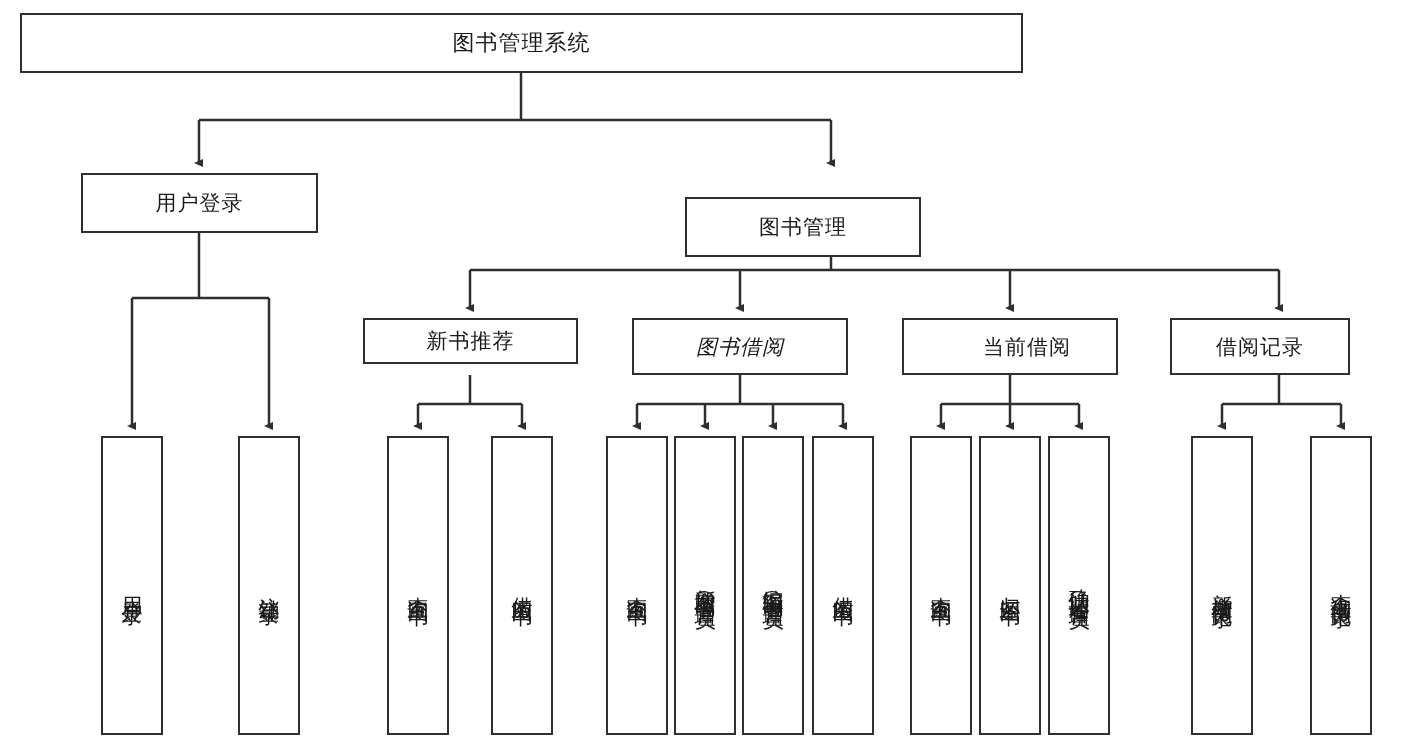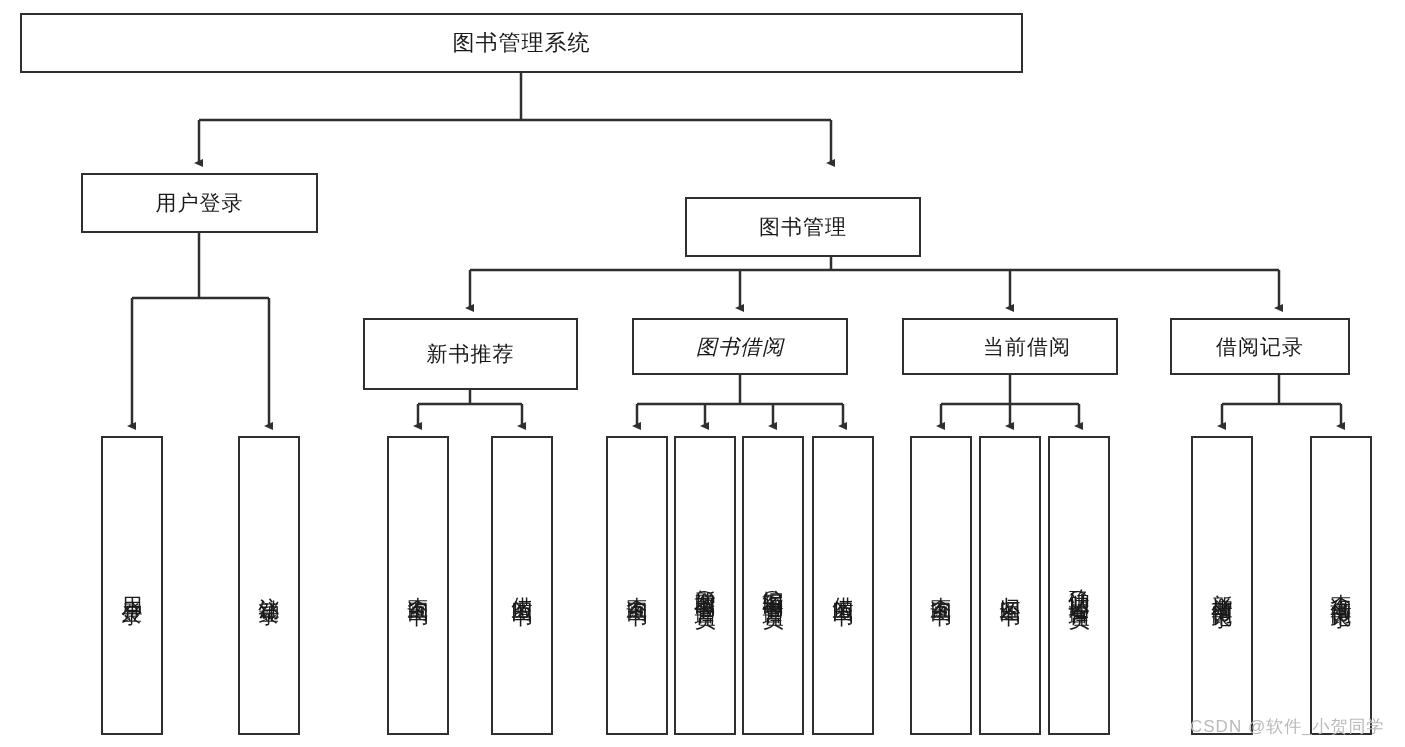--- a/index.html
+++ b/index.html
@@ -124,21 +124,21 @@
       <path d="M1341,404 L1341,426" marker-end="url(#arrow)"></path>
     </g>
   </svg>
 
   <div class="node h root" style="left:20px; top:13px; width:1003px; height:60px;">图书管理系统</div>
 
   <div class="node h" style="left:81px; top:173px; width:237px; height:60px;">用户登录</div>
 
   <div class="node h" style="left:685px; top:173px; width:236px; height:60px;margin-top:24px;">图书管理</div>
 
-  <div class="node h" style="left:363px; top:318px; width:215px; height:72px;">新书推荐</div>
+  <div class="node h" style="left:363px; top:318px; width:215px; height:46px;">新书推荐</div>
 
   <div class="node h" style="left:632px; top:318px; width:216px; height:57px;font-style:italic;">图书借阅</div>
 
   <div class="node h" style="left:902px; top:318px; width:216px; height:57px;padding-left:34px;">当前借阅</div>
 
   <div class="node h" style="left:1170px; top:318px; width:180px; height:57px;">借阅记录</div>
 
   <div class="node v" style="left:101px; top:436px; width:62px; height:299px;">
     <span class="vtext">用户登录</span>
   </div>
@@ -176,15 +176,14 @@
     <span class="vtext">确认归还（管理员）</span>
   </div>
 
   <div class="node v" style="left:1191px; top:436px; width:62px; height:299px;">
     <span class="vtext">新增借阅记录</span>
   </div>
   <div class="node v" style="left:1310px; top:436px; width:62px; height:299px;">
     <span class="vtext">查询借阅记录</span>
   </div>
 
-  <div class="watermark" style="left:1190px; top:715px;">CSDN @软件_小贺同学</div>
 
 </div>
 
 </body></html>

